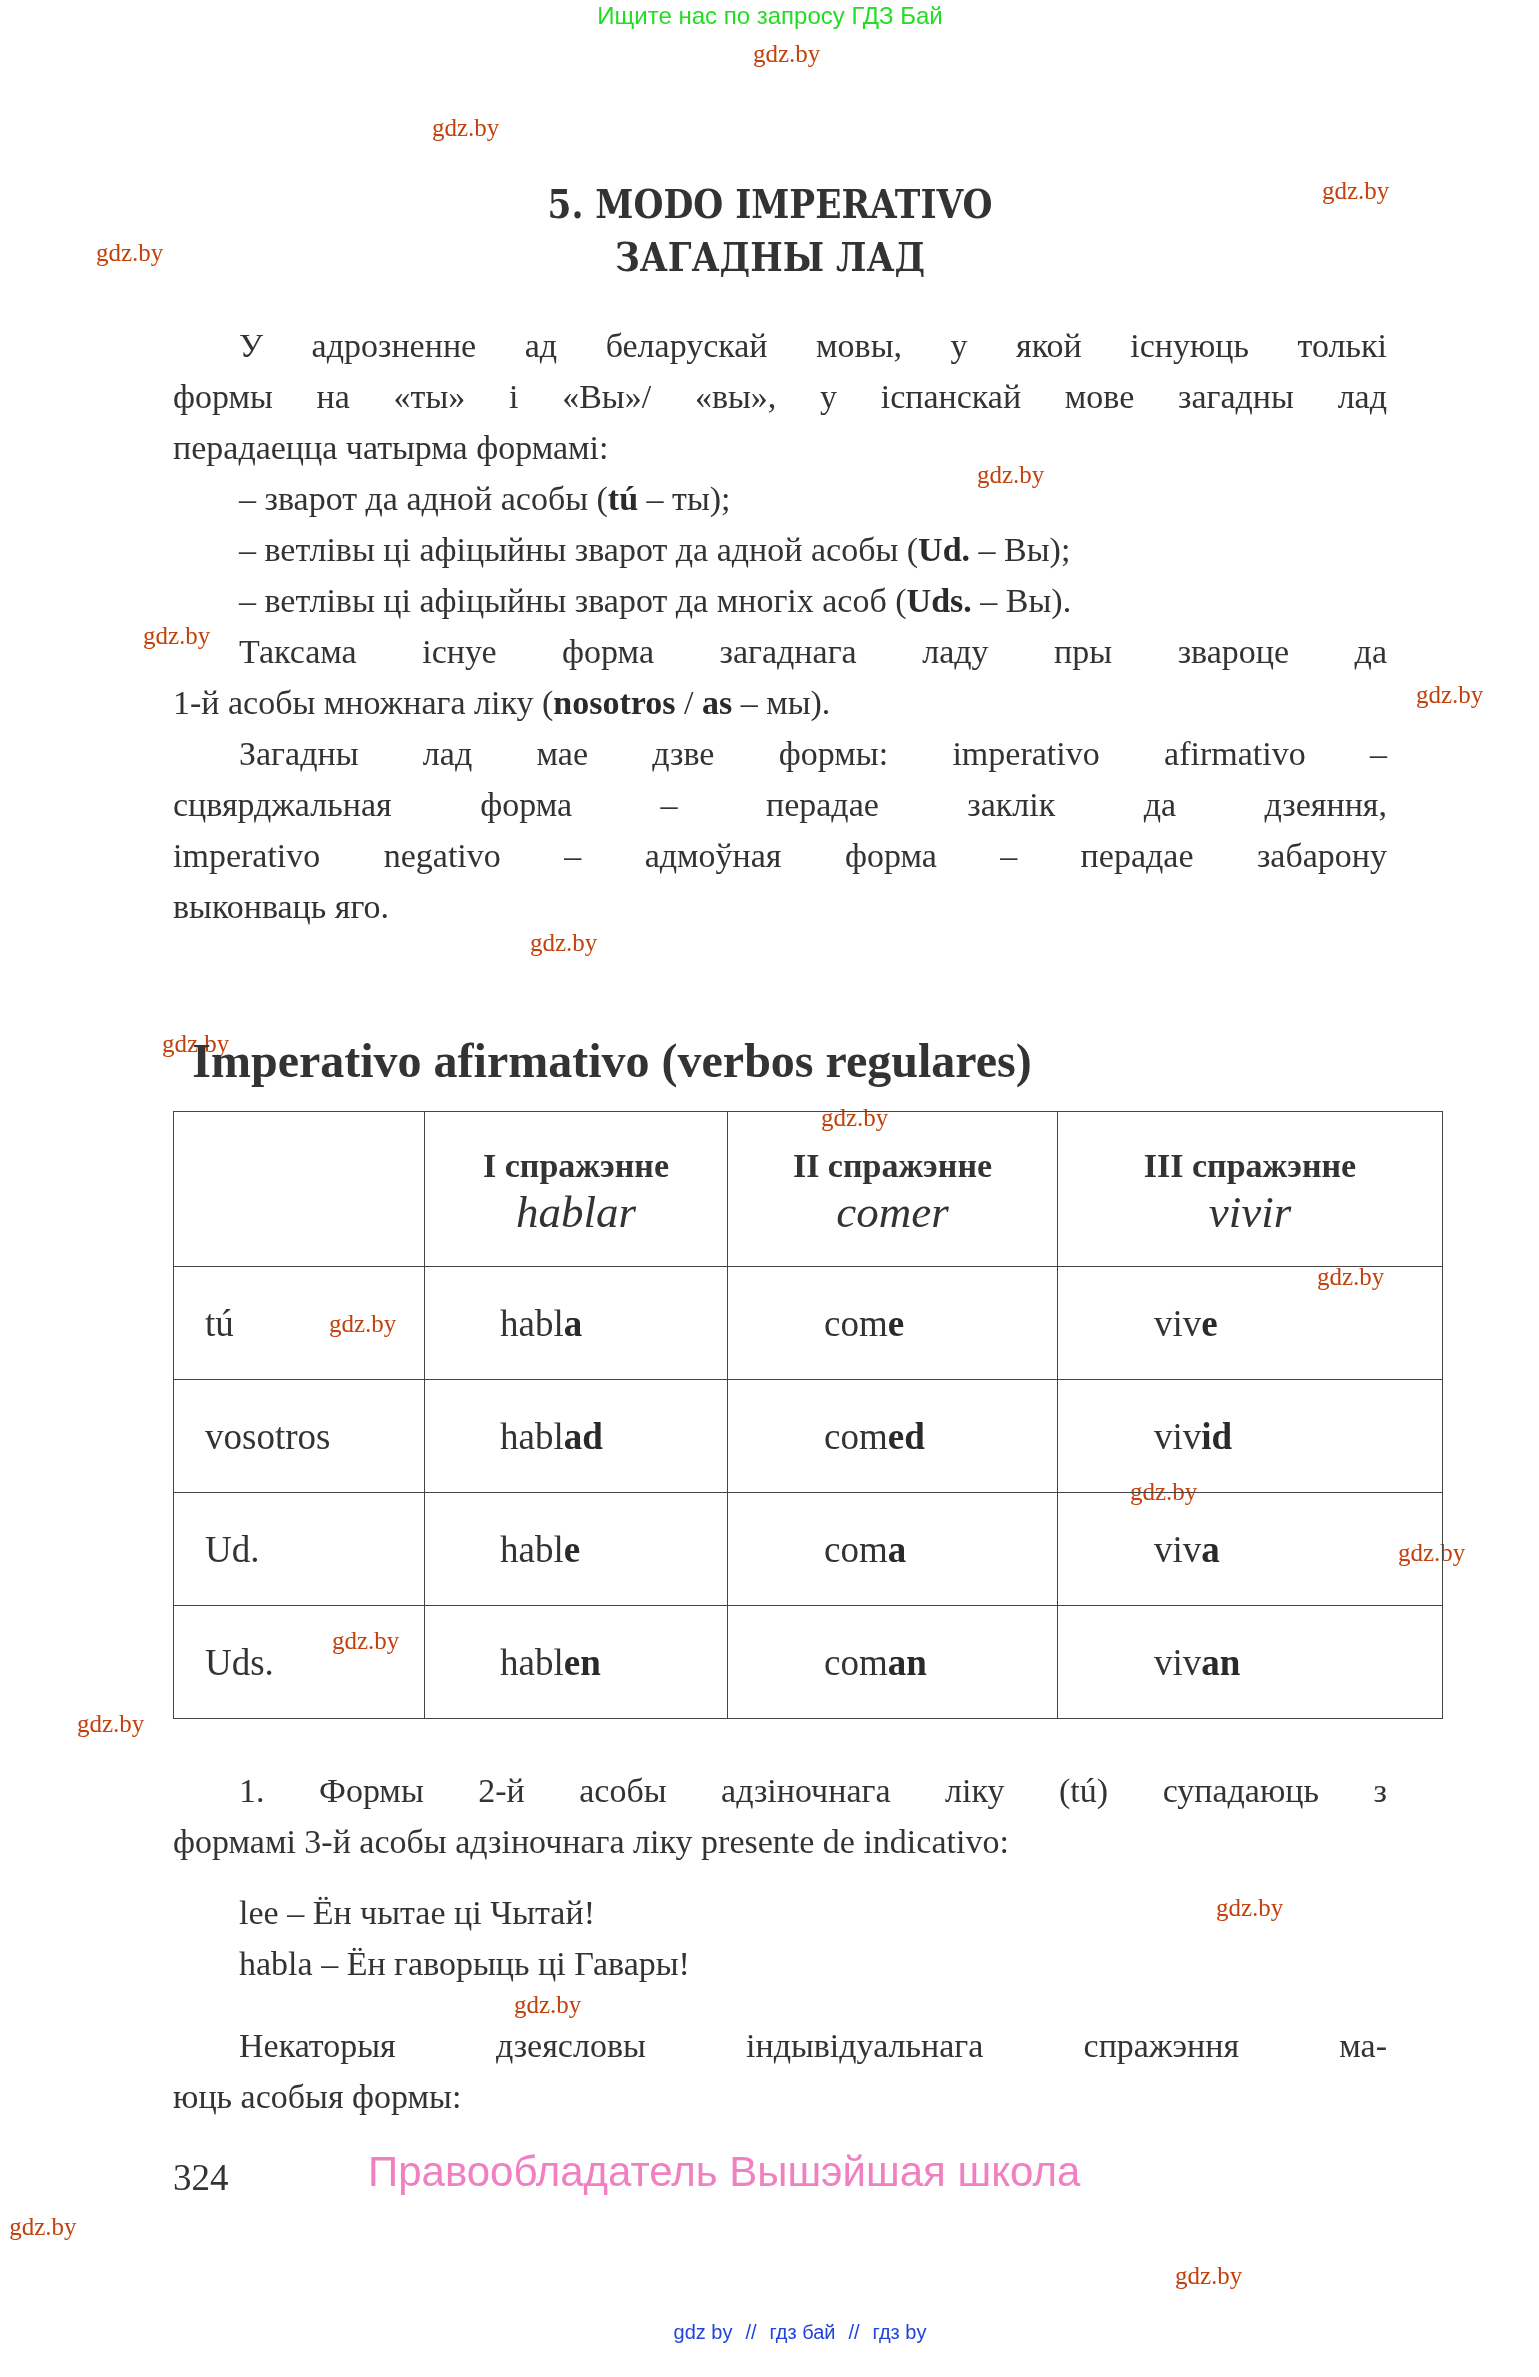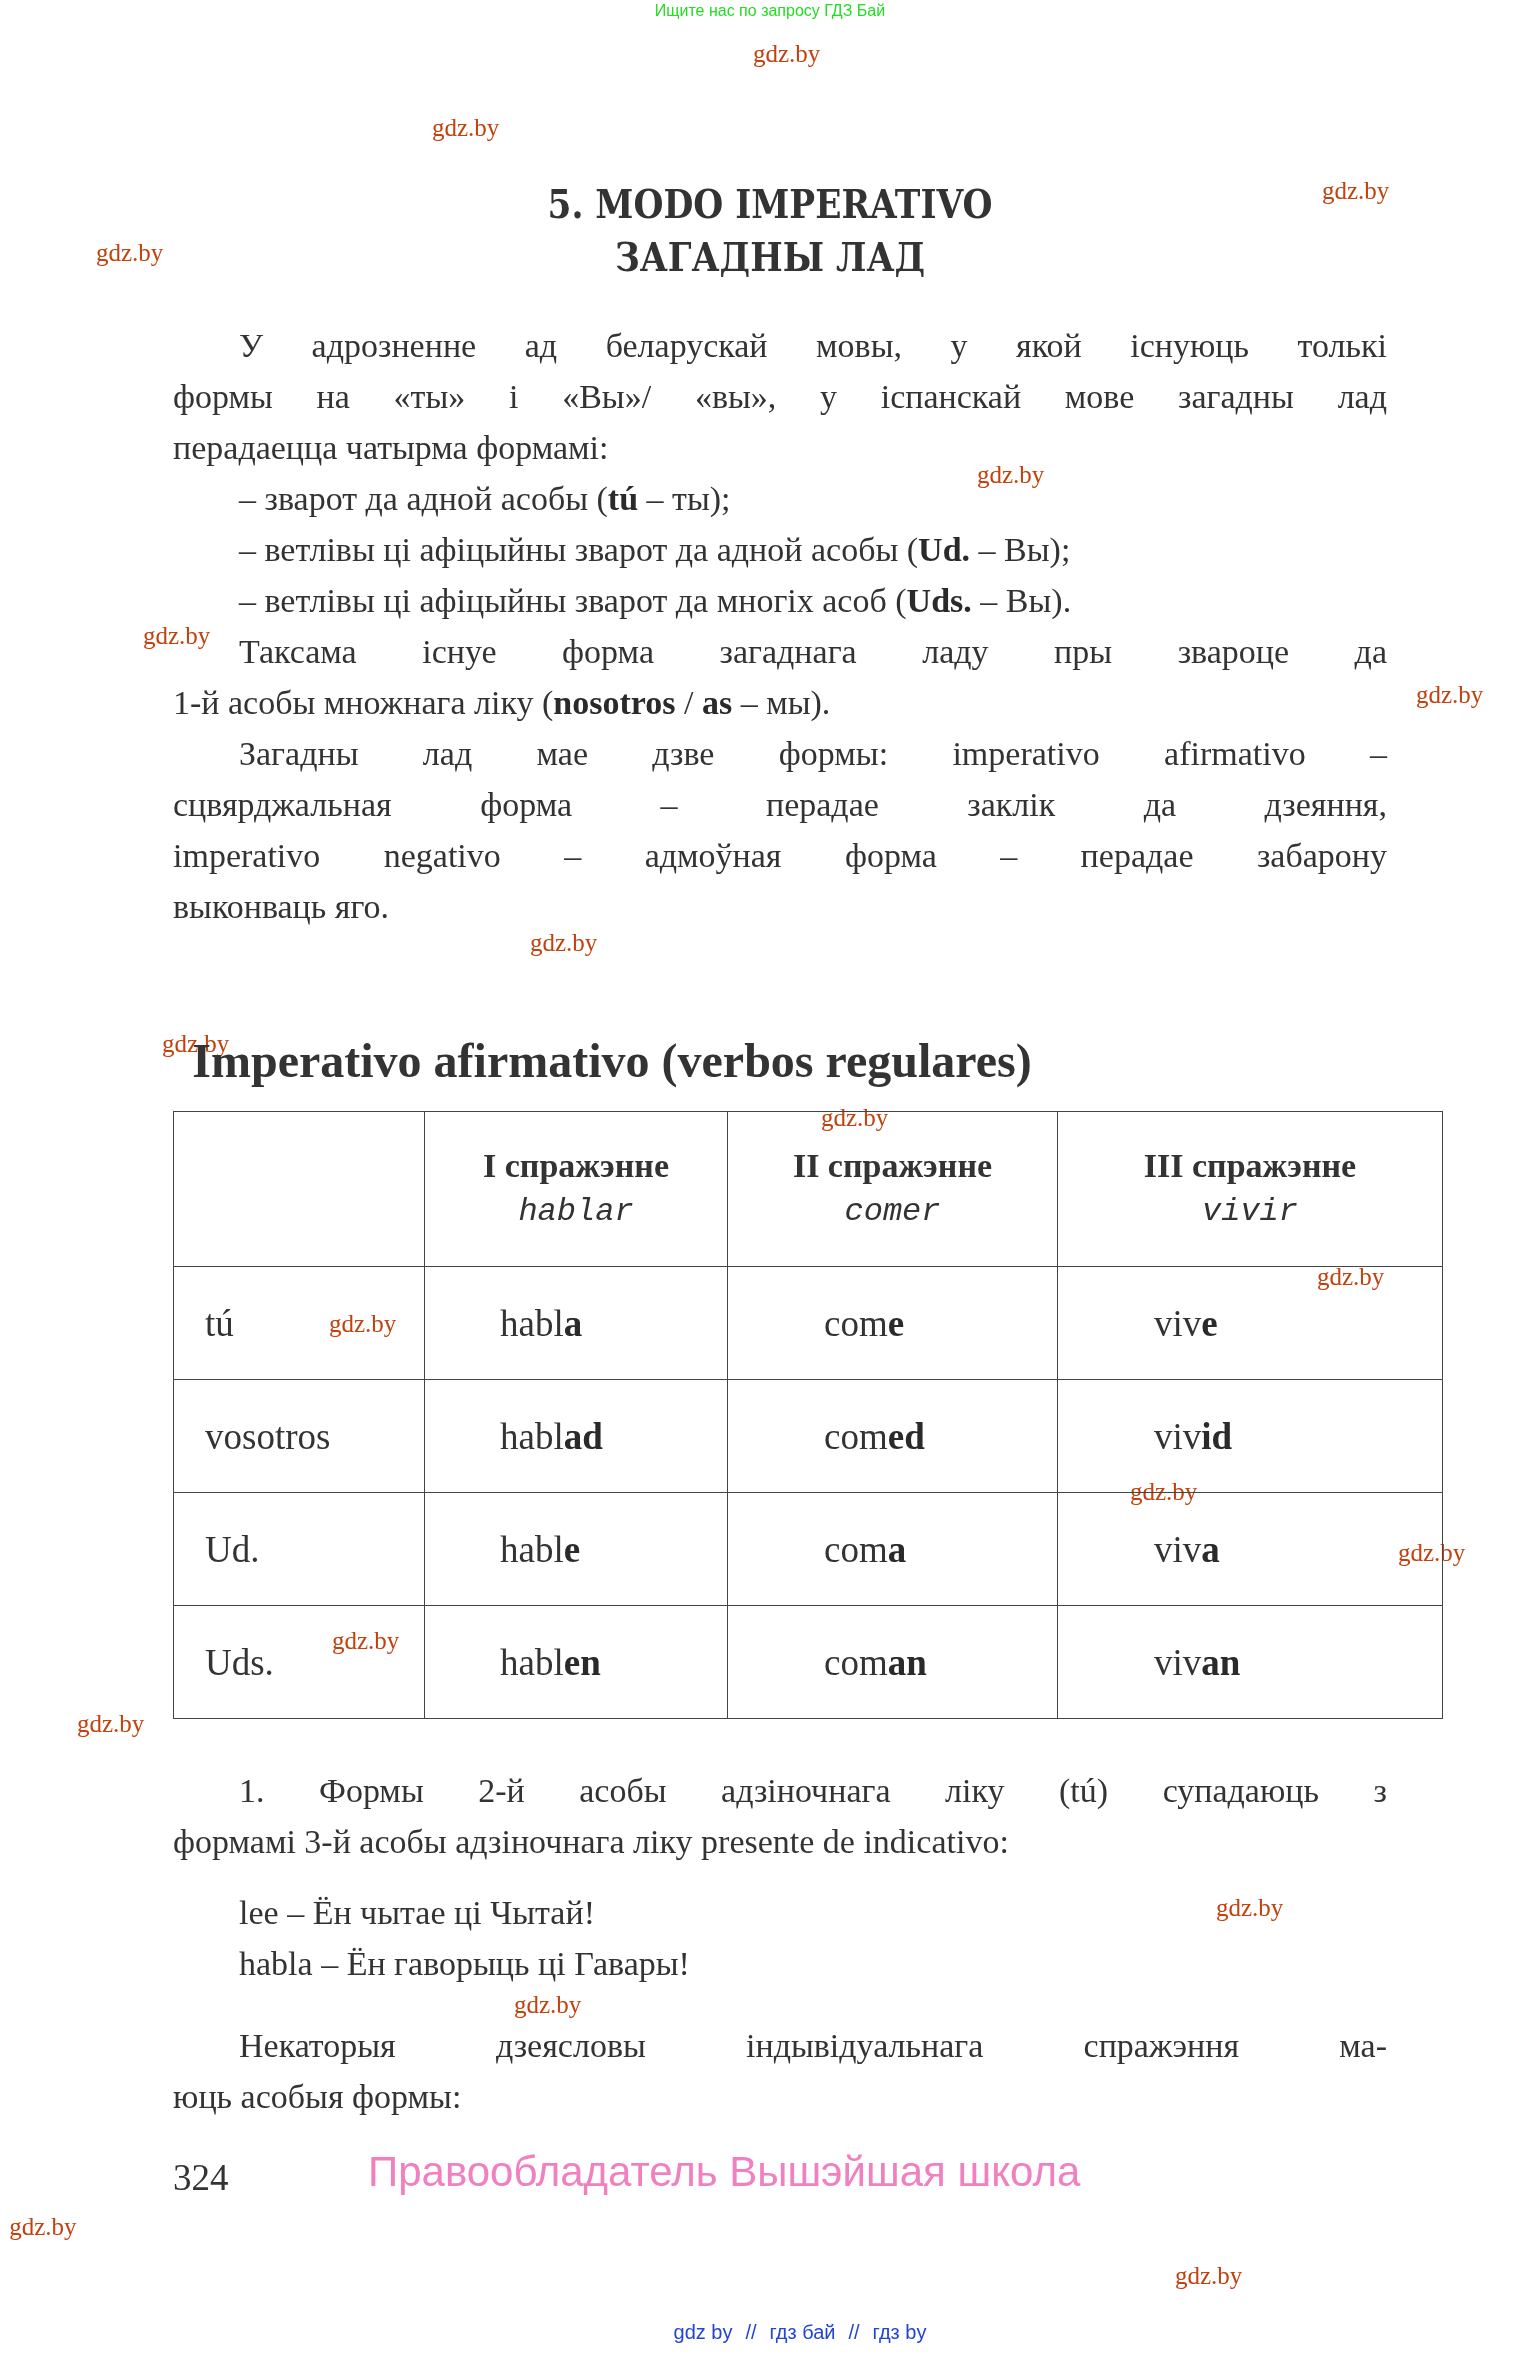--- a/index.html
+++ b/index.html
@@ -3,38 +3,38 @@
 <meta charset="utf-8">
 <style>
   html, body { margin: 0; padding: 0; }
   body {
     width: 1540px; height: 2377px; position: relative; background: #ffffff;
     overflow: hidden; color: #333333;
     font-family: "DejaVu Serif", "Liberation Serif", serif;
   }
   .wm { position: absolute; font-family: Liberation Serif, serif; font-size: 25px; color: #c2410c; white-space: nowrap; }
   .top-banner { position: absolute; top: 1.8px; left: 0; width: 1540px; text-align: center;
-    font-family: "Liberation Sans", "DejaVu Sans", sans-serif; font-size: 16px; color: #22dd22; }
+    font-family: "Liberation Sans", "DejaVu Sans", sans-serif; font-size: 24px; color: #22dd22; }
   .title { position: absolute; left: 0; width: 1540px; text-align: center; font-weight: bold;
     font-family: "DejaVu Serif", "Liberation Serif", serif; font-size: 40px; color: #333; letter-spacing: 0px; transform: scaleX(0.86); }
   .para { position: absolute; left: 173px; width: 1214px; font-size: 34px; line-height: 51px; color: #333;
     font-family: "Liberation Serif", "DejaVu Serif", serif; }
   .para .ln { display: block; white-space: nowrap; }
   .just { text-align: justify; text-align-last: justify; }
   .indent { padding-left: 66px; }
   b { font-weight: bold; color: #2a2a2a; }
   .table-title { position: absolute; top: 1033px; left: 0; width: 1224px; text-align: center; font-weight: bold;
     font-size: 48px; font-family: "Liberation Serif", "DejaVu Serif", serif; color: #333; }
   table.conj { position: absolute; left: 173px; top: 1111px; width: 1270px; border-collapse: collapse;
     font-family: "Liberation Serif", "DejaVu Serif", serif; font-size: 37px; color: #333; }
   table.conj td, table.conj th { border: 1.8px solid #444; padding: 0; }
   table.conj tr.head { height: 155px; }
   table.conj tr.row { height: 113px; }
   table.conj th { font-weight: bold; font-size: 34px; text-align: center; vertical-align: middle; line-height: 46px; }
-  table.conj th .verb { display: block; font-weight: normal; font-style: italic; font-size: 32px; font-family: Liberation Mono, monospace; }
+  table.conj th .verb { display: block; font-weight: normal; font-style: italic; font-size: 45px; }
   table.conj td.person { padding-left: 31px; width: 219px; }
   table.conj td.form1 { padding-left: 75px; width: 227px; }
   table.conj td.form2 { padding-left: 96px; width: 233px; }
   table.conj td.form3 { padding-left: 96px; }
   .page-num { position: absolute; left: 173px; top: 2156px; font-size: 37px; font-family: "Liberation Serif", "DejaVu Serif", serif; color: #333; }
   .copyright { position: absolute; left: 368px; top: 2148px; font-size: 42px; font-family: "Liberation Sans", "DejaVu Sans", sans-serif; color: #f080c0; }
   .footer-links { position: absolute; top: 2321px; left: 0; width: 1540px; text-align: center;
     font-family: "Liberation Sans", "DejaVu Sans", sans-serif; font-size: 20px; color: #2244dd; padding-left: 30px; }
   .footer-links span { margin: 0 3.7px; }
 </style>

